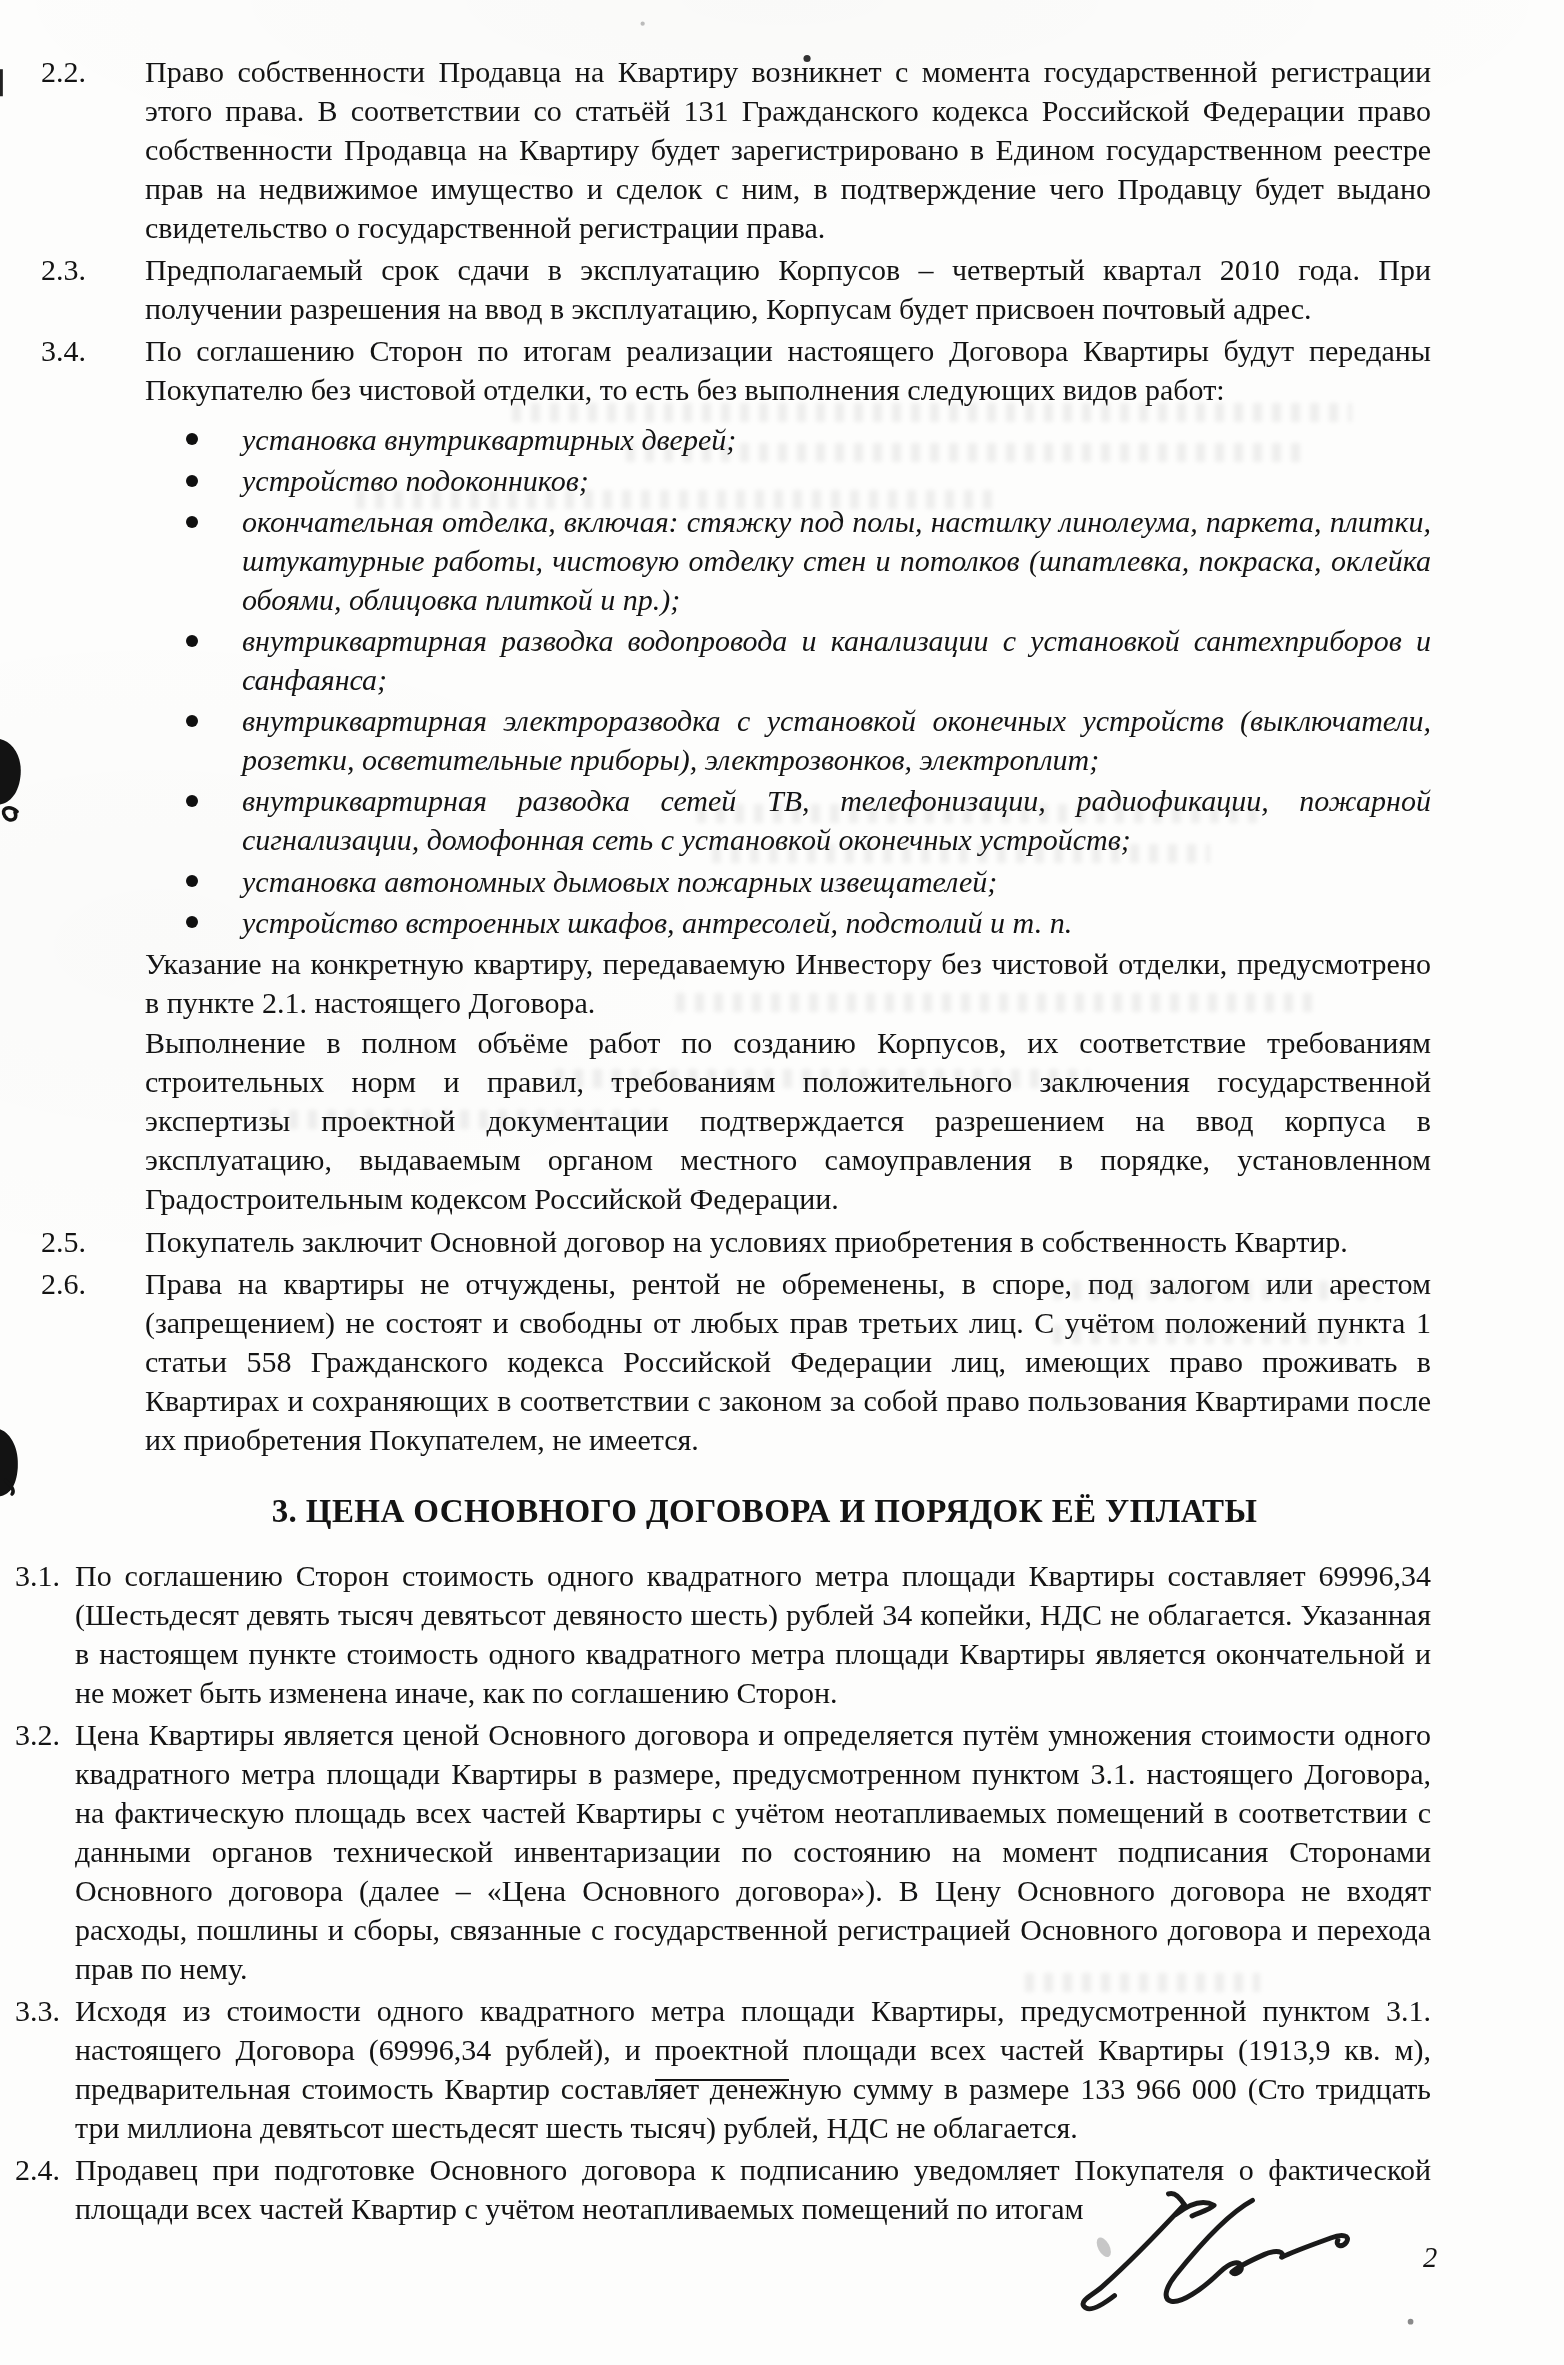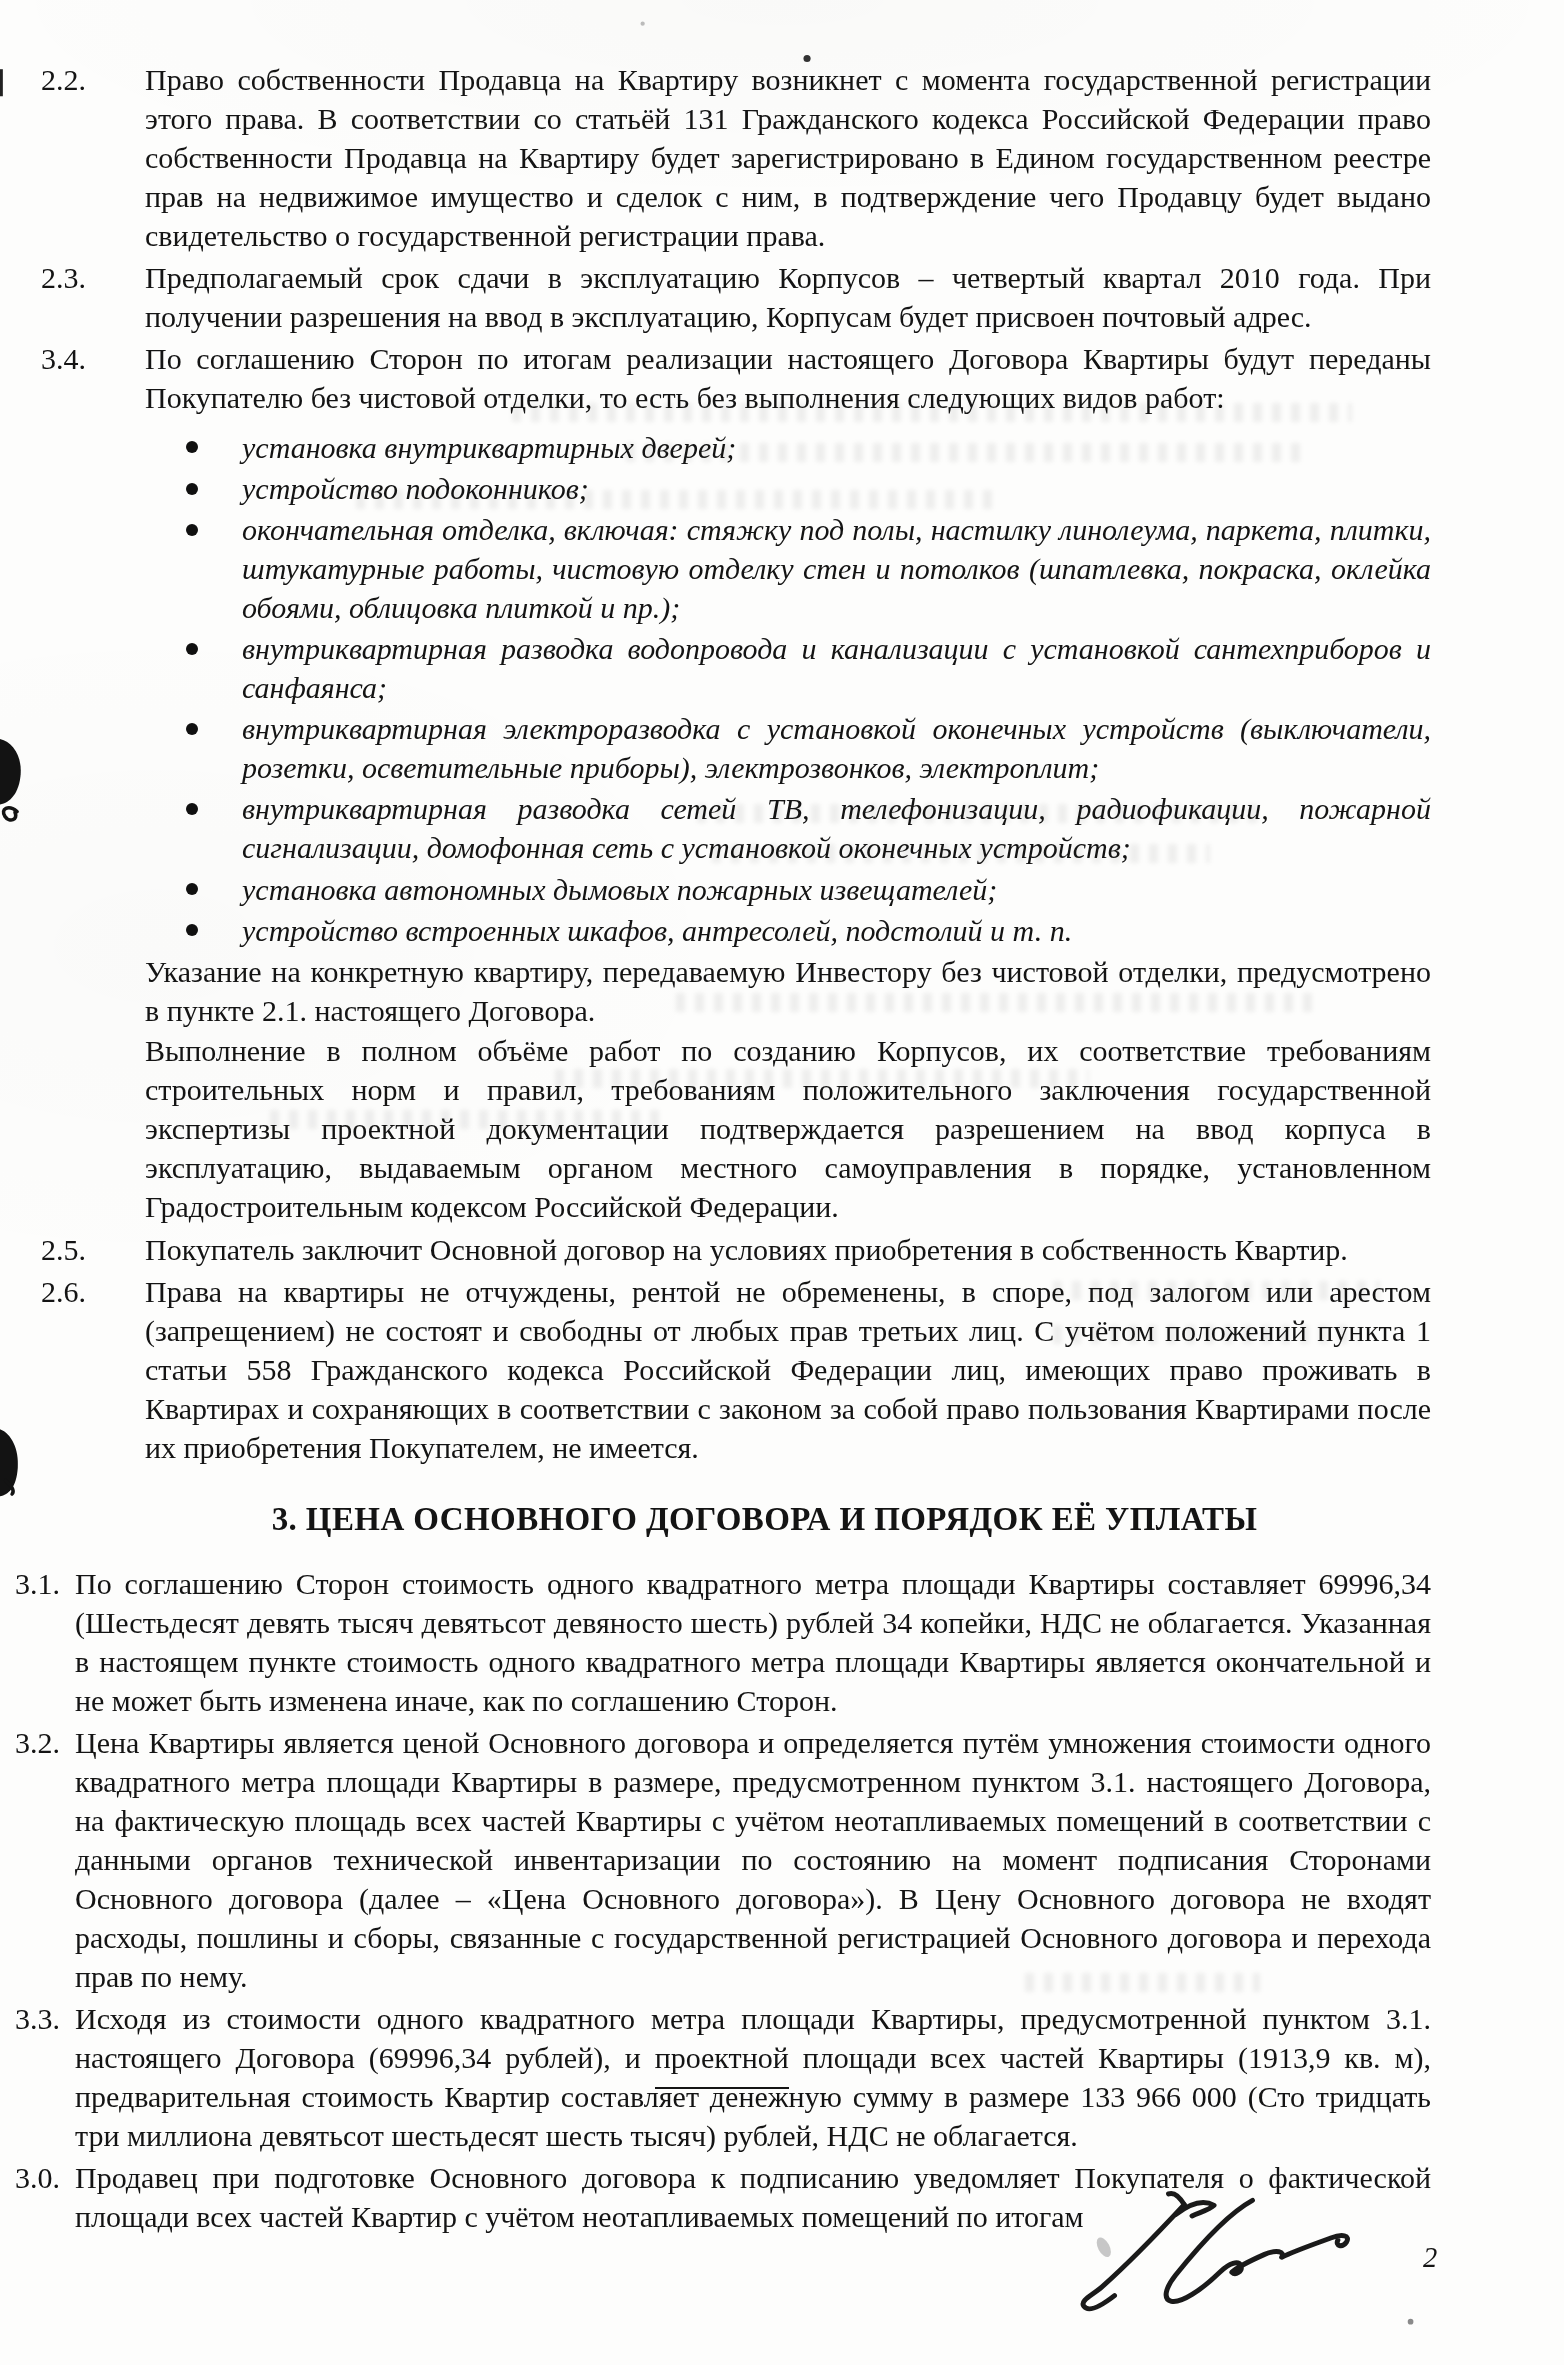--- a/index.html
+++ b/index.html
@@ -13,21 +13,21 @@
     width:1565px;height:2366px;
     background:
       radial-gradient(854px 214px at 50% 0%, rgba(0,0,0,0.015), rgba(0,0,0,0)),
       radial-gradient(641px 356px at 10% 40%, rgba(0,0,0,0.012), rgba(0,0,0,0)),
       #fdfdfc;
     color:#141414;
     overflow:hidden;
   }
   .content{
     position:absolute;
-    left:41px; top:60px;
+    left:41px; top:52px;
     width:1390px;
     font-size:30px;
     line-height:39px;
   }
   
   .clause2{display:flex;align-items:flex-start;margin:0 0 2.8px 0;}
   .cnum{flex:none;width:104px;}
   .ctext{flex:1;text-align:justify;}
   .ctext p{margin:0 0 1.4px 0;text-align:justify;}
   
@@ -142,21 +142,21 @@
     </div>
 
     <div class="s3-heading">3. ЦЕНА ОСНОВНОГО ДОГОВОРА И ПОРЯДОК ЕЁ УПЛАТЫ</div>
 
     <p class="clause3"><span class="c3num">3.1.</span><span>По соглашению Сторон стоимость одного квадратного метра площади Квартиры составляет 69996,34 (Шестьдесят девять тысяч девятьсот девяносто шесть) рублей 34 копейки, НДС не облагается. Указанная в настоящем пункте стоимость одного квадратного метра площади Квартиры является окончательной и не может быть изменена иначе, как по соглашению Сторон.</span></p>
 
     <p class="clause3"><span class="c3num">3.2.</span><span>Цена Квартиры является ценой Основного договора и определяется путём умножения стоимости одного квадратного метра площади Квартиры в размере, предусмотренном пунктом 3.1. настоящего Договора, на фактическую площадь всех частей Квартиры с учётом неотапливаемых помещений в соответствии с данными органов технической инвентаризации по состоянию на момент подписания Сторонами Основного договора (далее – «Цена Основного договора»). В Цену Основного договора не входят расходы, пошлины и сборы, связанные с государственной регистрацией Основного договора и перехода прав по нему.</span></p>
 
     <p class="clause3"><span class="c3num">3.3.</span><span>Исходя из стоимости одного квадратного метра площади Квартиры, предусмотренной пунктом 3.1. настоящего Договора (69996,34 рублей), и </span><span class="u">проектной</span><span> площади всех частей Квартиры (1913,9 кв. м), предварительная стоимость Квартир составляет денежную сумму в размере </span><span class="b">133 966 000 (Сто тридцать три миллиона девятьсот шестьдесят шесть тысяч) рублей</span><span>, НДС не облагается.</span></p>
 
-    <p class="clause3"><span class="c3num">3.0.</span><span>Продавец при подготовке Основного договора к подписанию уведомляет Покупателя о фактической площади всех частей Квартир с учётом неотапливаемых помещений по итогам</span></p>
+    <p class="clause3"><span class="c3num">2.4.</span><span>Продавец при подготовке Основного договора к подписанию уведомляет Покупателя о фактической площади всех частей Квартир с учётом неотапливаемых помещений по итогам</span></p>
 
   </div>
 
   <svg class="signature" width="313" height="157" viewBox="0 0 440 220">
     <g fill="none" stroke="#1a1a1a" stroke-width="7" stroke-linecap="round" stroke-linejoin="round">
 
       <path d="M 78,158 C 60,172 42,182 35,173 C 29,165 46,158 60,146 C 96,114 150,58 176,30"></path>
 
       <path d="M 176,30 C 170,20 162,12 154,15"></path>
       <path d="M 164,44 C 182,30 202,22 218,31 C 211,38 197,41 187,46"></path>

